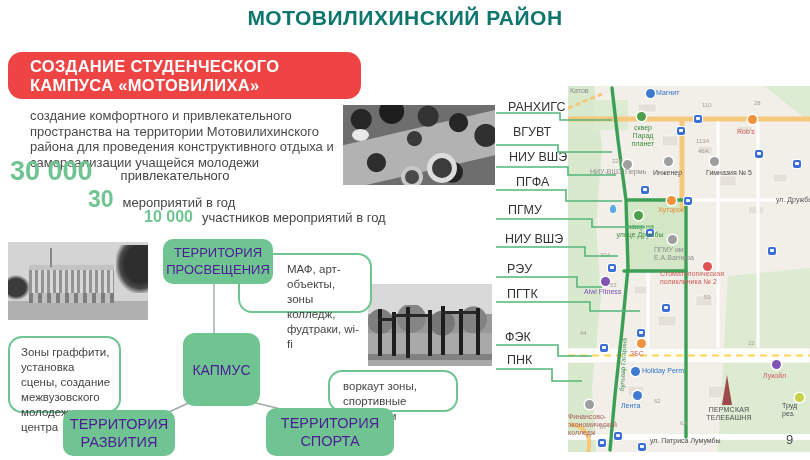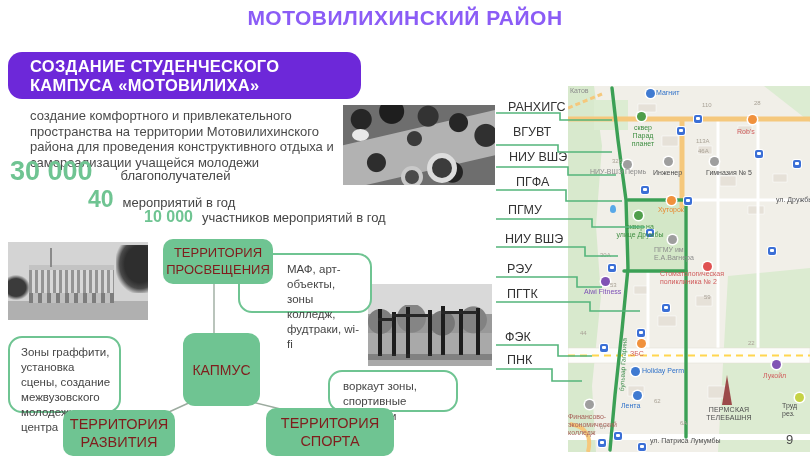--- a/index.html
+++ b/index.html
@@ -2,24 +2,24 @@
 <html><head>
 <meta charset="utf-8">
 <style>
   html,body{margin:0;padding:0;background:#fff;}
   .slide{position:relative;width:810px;height:460px;background:#fff;overflow:hidden;
          font-family:"Liberation Sans",sans-serif;}
   .abs{position:absolute;}
 
   
   .title{left:0;top:6px;width:100%;text-align:center;font-size:21px;font-weight:bold;
-         color:#8b5cf6;letter-spacing:.5px;}
-
-  
-  .hdrbox{left:8px;top:52px;width:353px;height:47px;background:#6d28d9;border-radius:14px;}
+         color:#0f766e;letter-spacing:.5px;}
+
+  
+  .hdrbox{left:8px;top:52px;width:353px;height:47px;background:#ef4444;border-radius:14px;}
   .hdrbox .txt{position:absolute;left:22px;top:5px;width:310px;color:#fff;font-weight:bold;
                font-size:16.5px;line-height:1.18;letter-spacing:.3px;}
   .desc{left:30px;top:108px;width:318px;font-size:13px;line-height:1.2;color:#4a4a4a;}
 
   
   .stat{position:absolute;display:flex;align-items:baseline;gap:9px;white-space:nowrap;}
   .stat .num{color:#6fc492;font-weight:bold;}
   .stat .lbl{color:#454545;font-size:13px;}
 
   
@@ -57,21 +57,21 @@
   .ph3 .canopy{position:absolute;left:0;top:26%;width:100%;height:40%;background:
     radial-gradient(circle at 10% 50%, #7e7e7e 0 12px, transparent 13px),
     radial-gradient(circle at 35% 40%, #858585 0 14px, transparent 15px),
     radial-gradient(circle at 60% 55%, #777 0 12px, transparent 13px),
     radial-gradient(circle at 85% 45%, #828282 0 13px, transparent 14px);}
   .ph3 .p{position:absolute;background:#1d1d1d;width:4px;}
   .ph3 .bar{position:absolute;height:3px;background:#262626;}
   .ph3 .sh{position:absolute;left:0;bottom:7%;width:100%;height:6px;background:rgba(55,55,55,.35);}
 
   
-  .gbox{position:absolute;background:#6fc492;border-radius:10px;color:#7f1d1d;
+  .gbox{position:absolute;background:#6fc492;border-radius:10px;color:#4c1d95;
         display:flex;align-items:center;justify-content:center;text-align:center;}
   .wbox{position:absolute;background:#fff;border:2px solid #6fc492;border-radius:14px;
         color:#454545;font-size:11.5px;line-height:1.3;box-sizing:border-box;}
 
   
   .map{left:568px;top:86px;width:242px;height:366px;background:#f1efe8;overflow:hidden;}
   .mlabel{position:absolute;font-size:7px;line-height:1.15;white-space:normal;}
   .c-blue{color:#2f71c9;} .c-green{color:#3e8e41;} .c-gray{color:#8c8c8c;}
   .c-dark{color:#4d4d4d;} .c-red{color:#d05c5c;} .c-orange{color:#e8872e;}
   .c-purple{color:#7b4fb5;} .c-brown{color:#a8625a;}
@@ -102,24 +102,24 @@
 
   <div class="abs title">МОТОВИЛИХИНСКИЙ РАЙОН</div>
 
   <div class="abs hdrbox">
     <div class="txt">СОЗДАНИЕ СТУДЕНЧЕСКОГО КАМПУСА «МОТОВИЛИХА»</div>
   </div>
   <div class="abs desc">создание комфортного и привлекательного пространства на территории Мотовилихинского района для проведения конструктивного отдыха и самореализации учащейся молодежи</div>
 
   <div class="stat" style="left:10px;top:156px;gap:28px;">
     <span class="num" style="font-size:27px;">30 000</span>
-    <span class="lbl">благополучателей</span>
+    <span class="lbl">привлекательного</span>
   </div>
   <div class="stat" style="left:88px;top:186px;">
-    <span class="num" style="font-size:23px;">40</span>
+    <span class="num" style="font-size:23px;">30</span>
     <span class="lbl">мероприятий в год</span>
   </div>
   <div class="stat" style="left:144px;top:208px;">
     <span class="num" style="font-size:16px;">10 000</span>
     <span class="lbl">участников мероприятий в год</span>
   </div>
 
   <div class="photo ph1">
     <div class="band"></div>
     <div class="blobs"></div>

